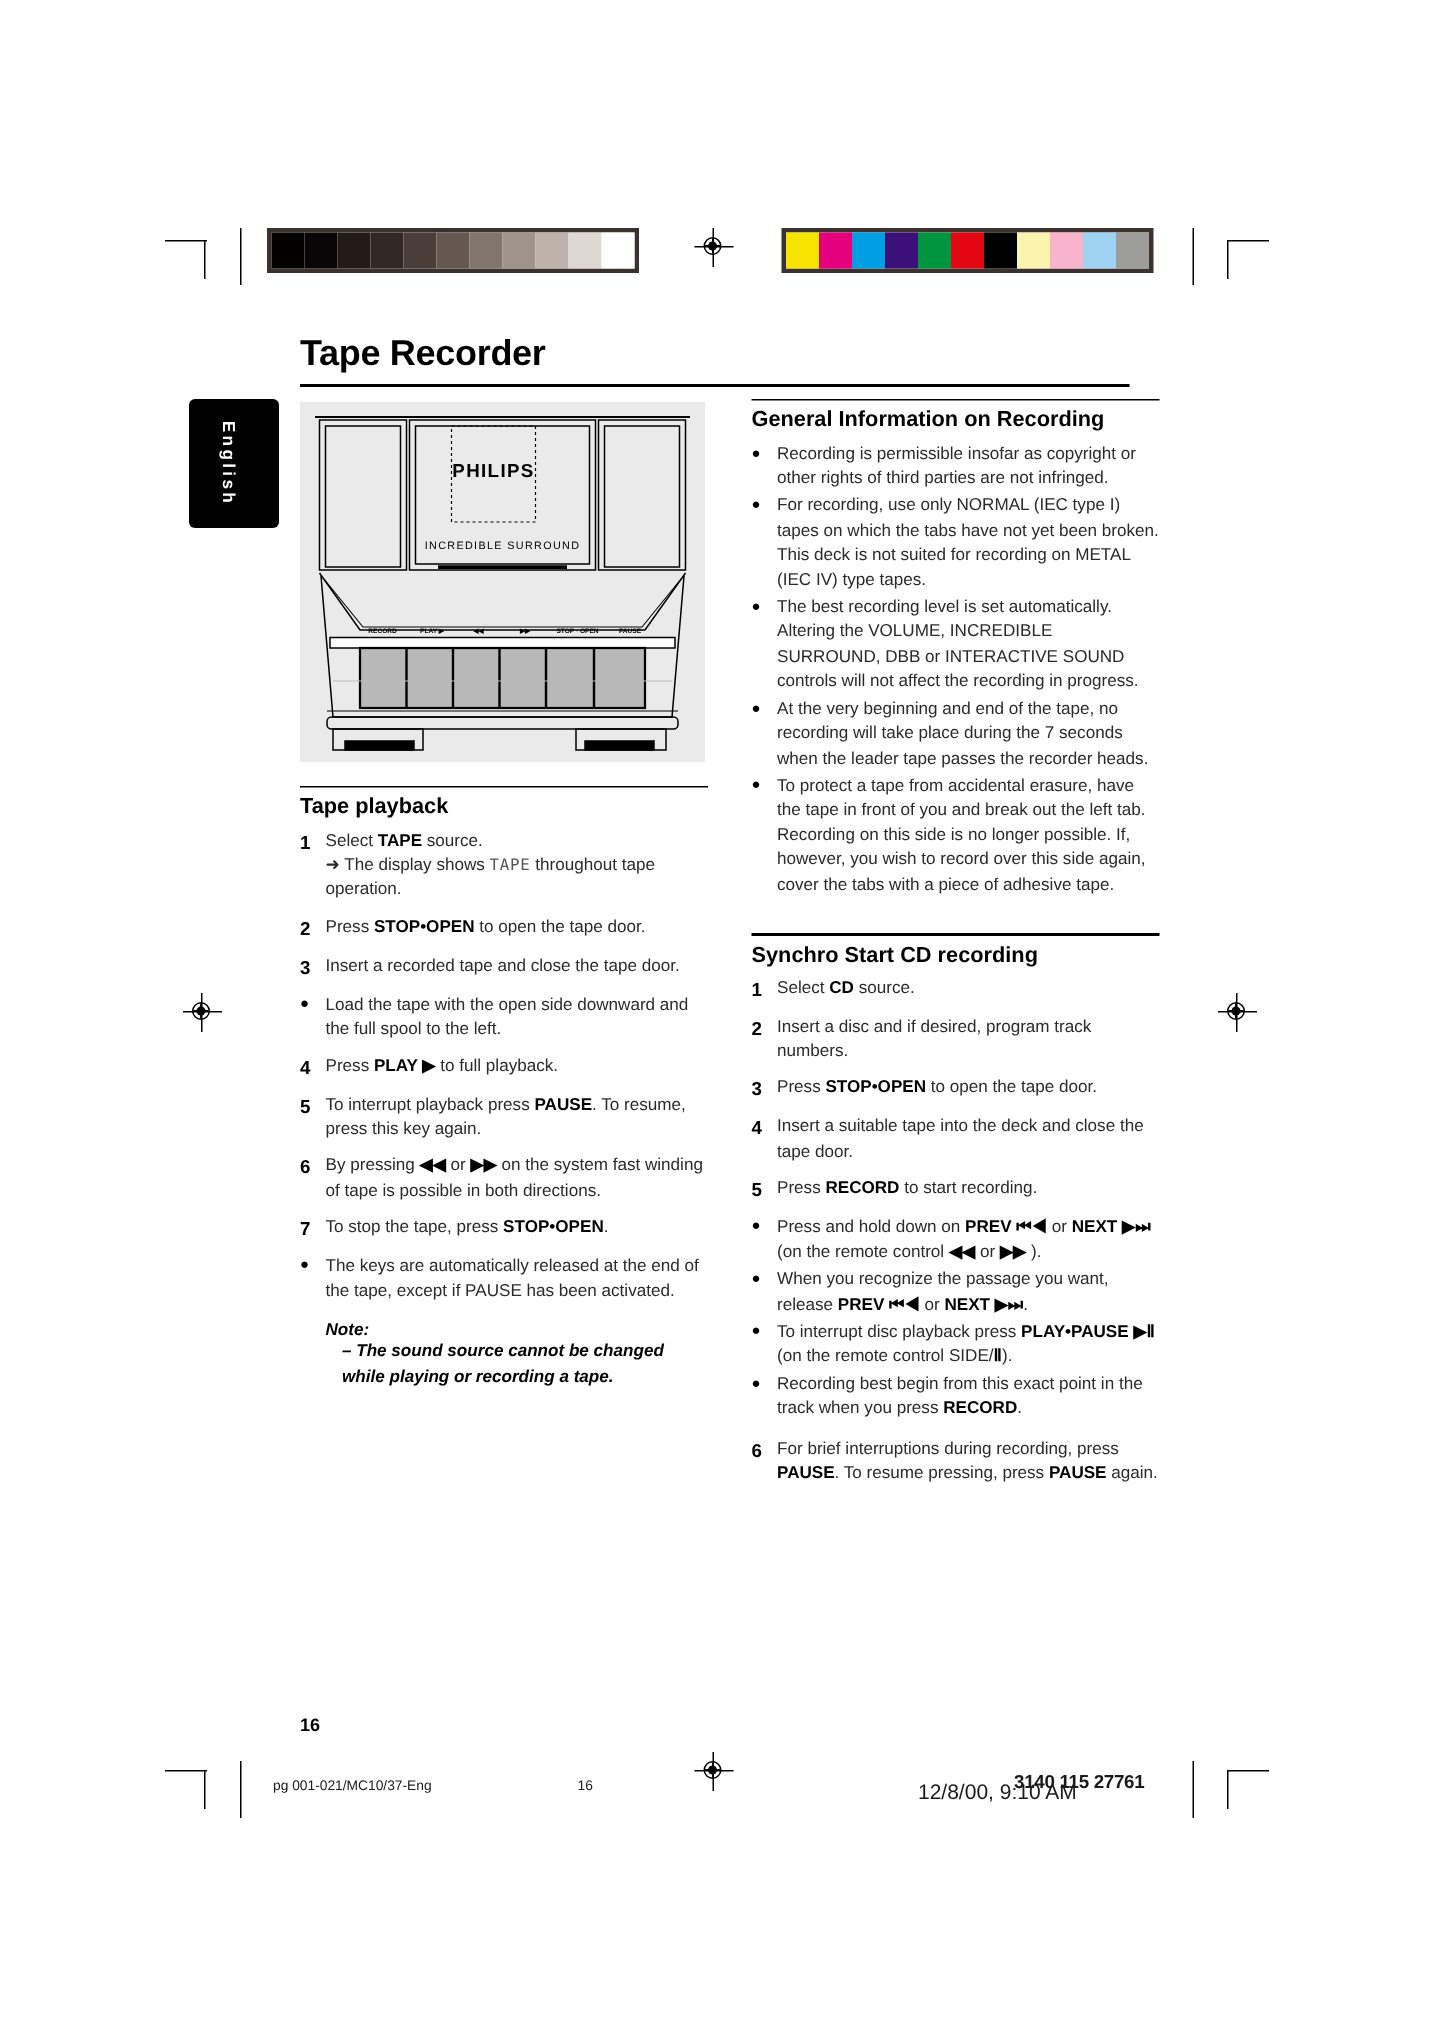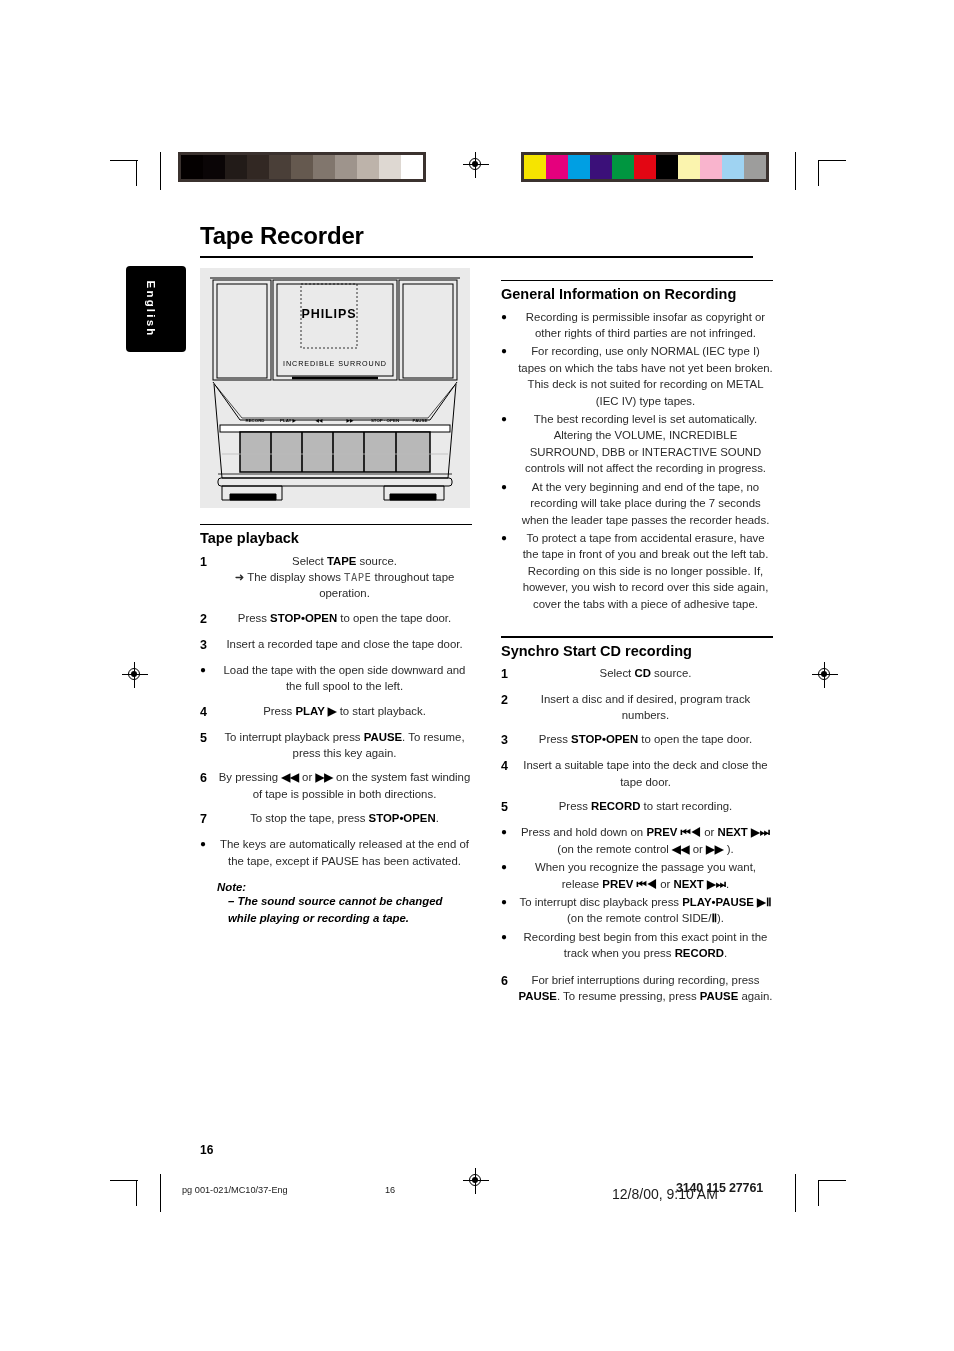--- a/index.html
+++ b/index.html
@@ -79,21 +79,21 @@
   #title-rule {
     position: absolute;
     left: 200px; top: 256px;
     width: 553px; height: 1.6px;
     background: #000;
   }
 
   
   .col { position: absolute; width: 272px; }
   #col-left { left: 200px; top: 268px; }
-  #col-right { left: 501px; top: 280px; }
+  #col-right { left: 501px; top: 266px; }
 
   
   #illustration {
     width: 270px;
     height: 240px;
     background: #eaeaea;
     position: relative;
     overflow: hidden;
   }
   #illu-svg { position:absolute; left:0; top:0; }
@@ -125,21 +125,21 @@
     font-size: 12.5px;
     color: #000;
   }
   .step .bul {
     width: 17px;
     flex: 0 0 17px;
     font-size: 10px;
     color: #000;
     line-height: 1.55;
   }
-  .step .txt { flex: 1 1 auto; text-align: center; }
+  .step .txt { flex: 1 1 auto; }
   .step .txt b { color:#000; }
   .sub { display:block; }
   .arrow { }
   .lcd {
     font-family: "DejaVu Sans Mono", monospace;
     font-size: 10.5px;
     letter-spacing: 0.5px;
     color: #555;
   }
   .note-title { font-style: italic; font-weight: bold; font-size: 11.4px; color:#000; }
@@ -317,21 +317,21 @@
           <div class="step">
             <div class="num">3</div>
             <div class="txt"><span>Insert a recorded tape and close the tape door.</span></div>
           </div>
           <div class="step">
             <div class="bul">●</div>
             <div class="txt"><span>Load the tape with the open side downward and the full spool to the left.</span></div>
           </div>
           <div class="step">
             <div class="num">4</div>
-            <div class="txt"><span>Press </span><b>PLAY ▶</b><span> to start playback.</span></div>
+            <div class="txt"><span>Press </span><b>PLAY ▶</b><span> to full playback.</span></div>
           </div>
           <div class="step">
             <div class="num">5</div>
             <div class="txt"><span>To interrupt playback press </span><b>PAUSE</b><span>. To resume, press this key again.</span></div>
           </div>
           <div class="step">
             <div class="num">6</div>
             <div class="txt"><span>By pressing </span><b>◀◀</b><span> or </span><b>▶▶</b><span> on the system fast winding of tape is possible in both directions.</span></div>
           </div>
           <div class="step">

